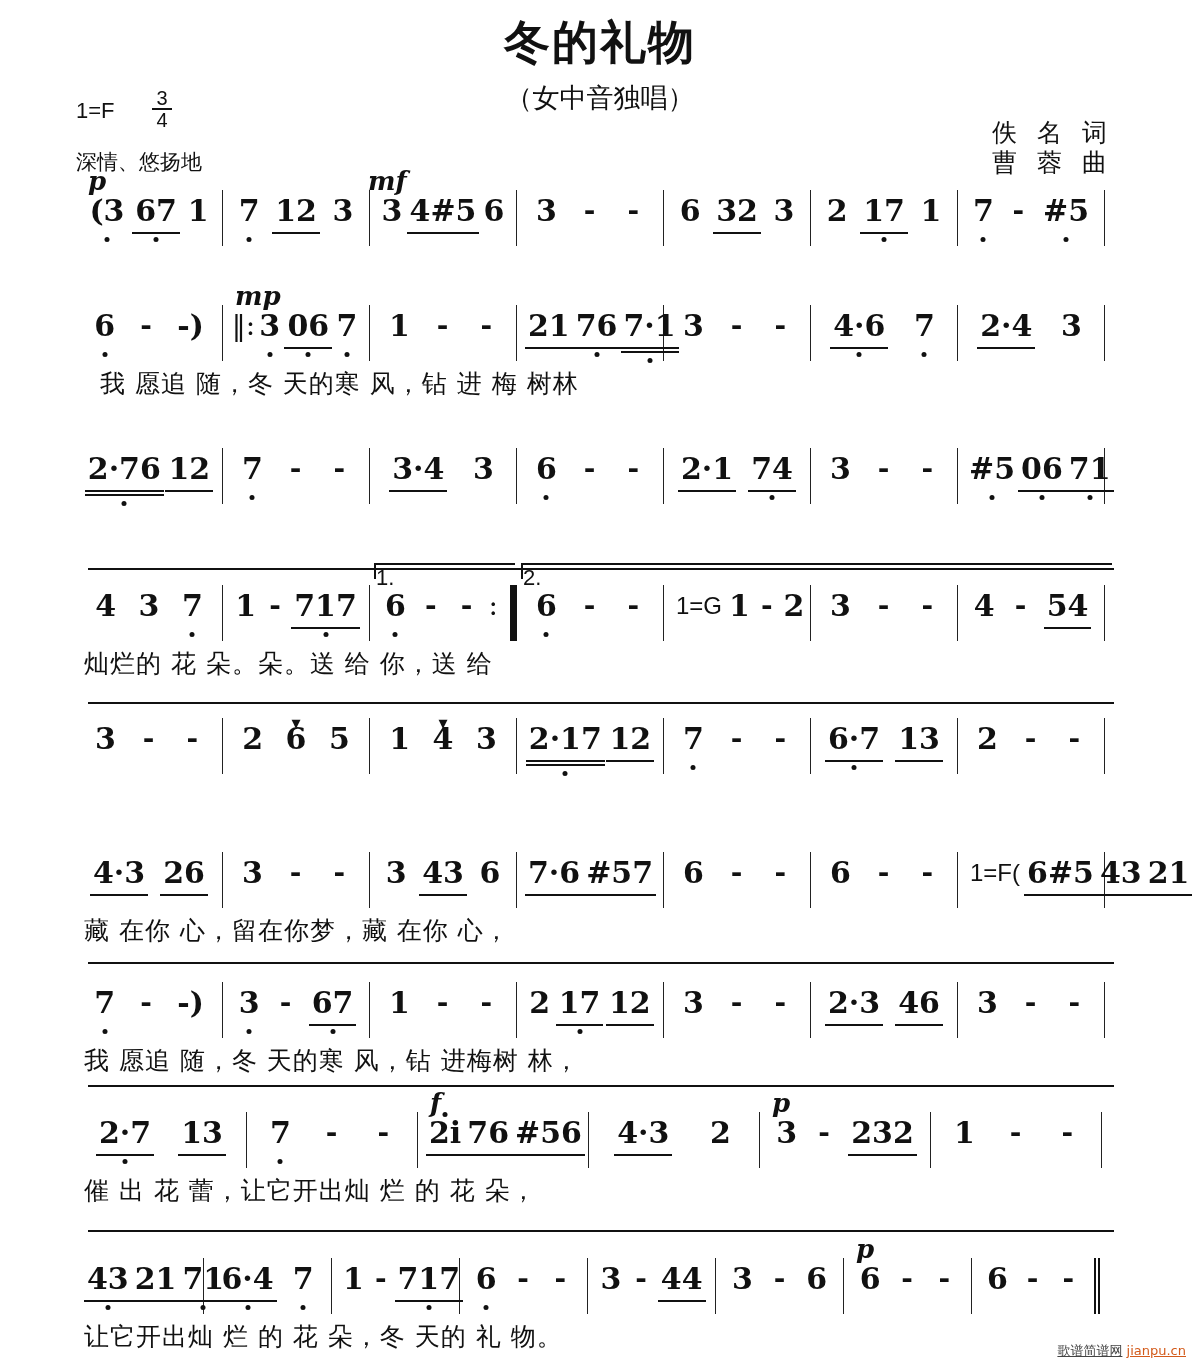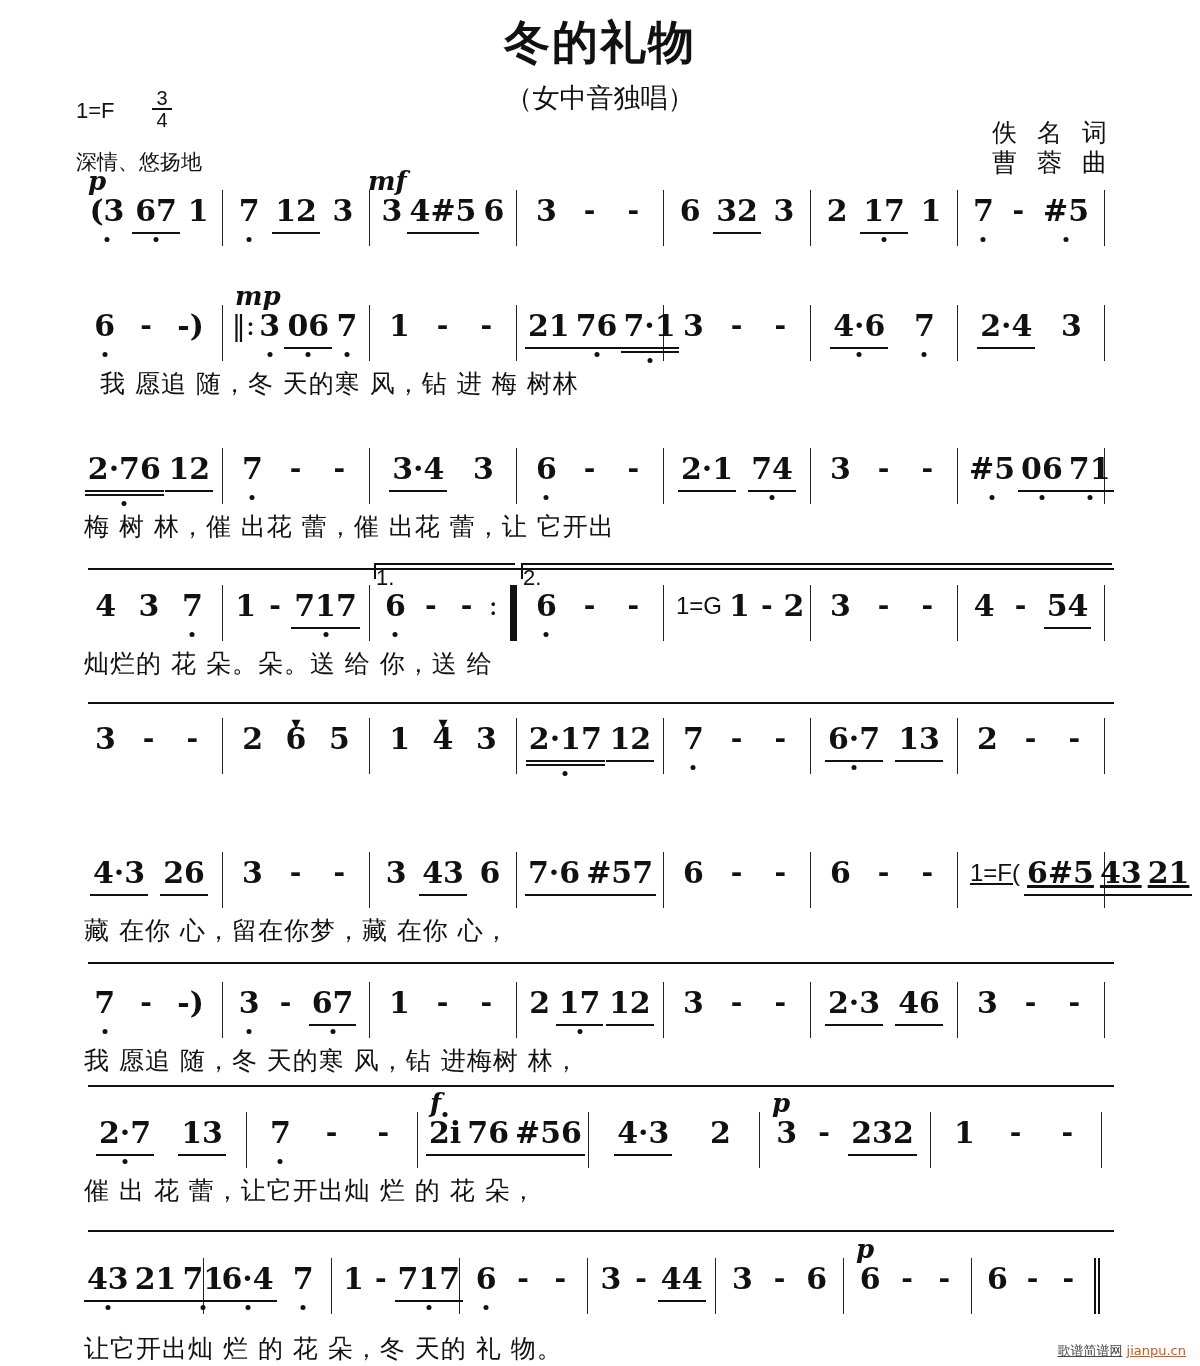--- a/index.html
+++ b/index.html
@@ -157,21 +157,20 @@
           <span class="tok">3</span>
           <span class="dash">-</span>
           <span class="dash">-</span>
         </div>
         <div class="m" style="width: 147px;">
           <span class="tok">#5<span class="dl" style="bottom: -10px;"></span></span>
           <span class="tok u1">06<span class="dl" style="bottom: -10px;"></span></span>
           <span class="tok u1">71<span class="dl" style="bottom: -10px;"></span></span>
         </div>
       </div>
-      <div class="lyr" style="left: 8px;">梅 树 林，催 出花 蕾，催 出花 蕾，让 它开出</div>
     </div>
     <div class="rule" style="top: 568px;"></div>
     <div class="line" style="top: 585px;">
       <div class="measures">
         <div class="m" style="width: 147px;">
           <span class="tok">4</span>
           <span class="tok">3</span>
           <span class="tok">7<span class="dl" style="bottom: -10px;"></span></span>
         </div>
         <div class="m" style="width: 147px;">
@@ -273,21 +272,21 @@
         <div class="m" style="width: 147px;">
           <span class="tok">6</span>
           <span class="dash">-</span>
           <span class="dash">-</span>
         </div>
         <div class="m" style="width: 147px;">
           <span class="tok">6</span>
           <span class="dash">-</span>
           <span class="dash">-</span>
         </div>
-        <div class="m" style="width: 147px; text-decoration: underline;">
+        <div class="m" style="width: 147px;">
           <span class="plain">1=F(</span>
           <span class="tok u1">6#5</span>
           <span class="tok u1">43</span>
           <span class="tok u1">21</span>
         </div>
       </div>
       <div class="lyr" style="left: 8px;">藏 在你 心，留在你梦，藏 在你 心，</div>
     </div>
     <div class="rule" style="top: 1085px;"></div>
     <div class="line" style="top: 982px;">
@@ -402,20 +401,20 @@
           <span class="dash">-</span>
           <span class="dash">-</span>
         </div>
         <div class="m final" style="width: 128px;">
           <span class="tok">6</span>
           <span class="dash">-</span>
           <span class="dash">-</span>
         </div>
       </div>
       <span class="dyn" style="left: 780px; top: -24px;">p</span>
-      <div class="lyr" style="left: 8px; margin-top: 12px;">让它开出灿 烂 的 花 朵，冬 天的 礼 物。</div>
+      <div class="lyr" style="left: 8px;">让它开出灿 烂 的 花 朵，冬 天的 礼 物。</div>
     </div>
   </div>
 
 <div class="watermark">
   <span style="color:#444">歌谱简谱网</span>
   <span>jianpu.cn</span>
 </div>
 
 </body></html>

